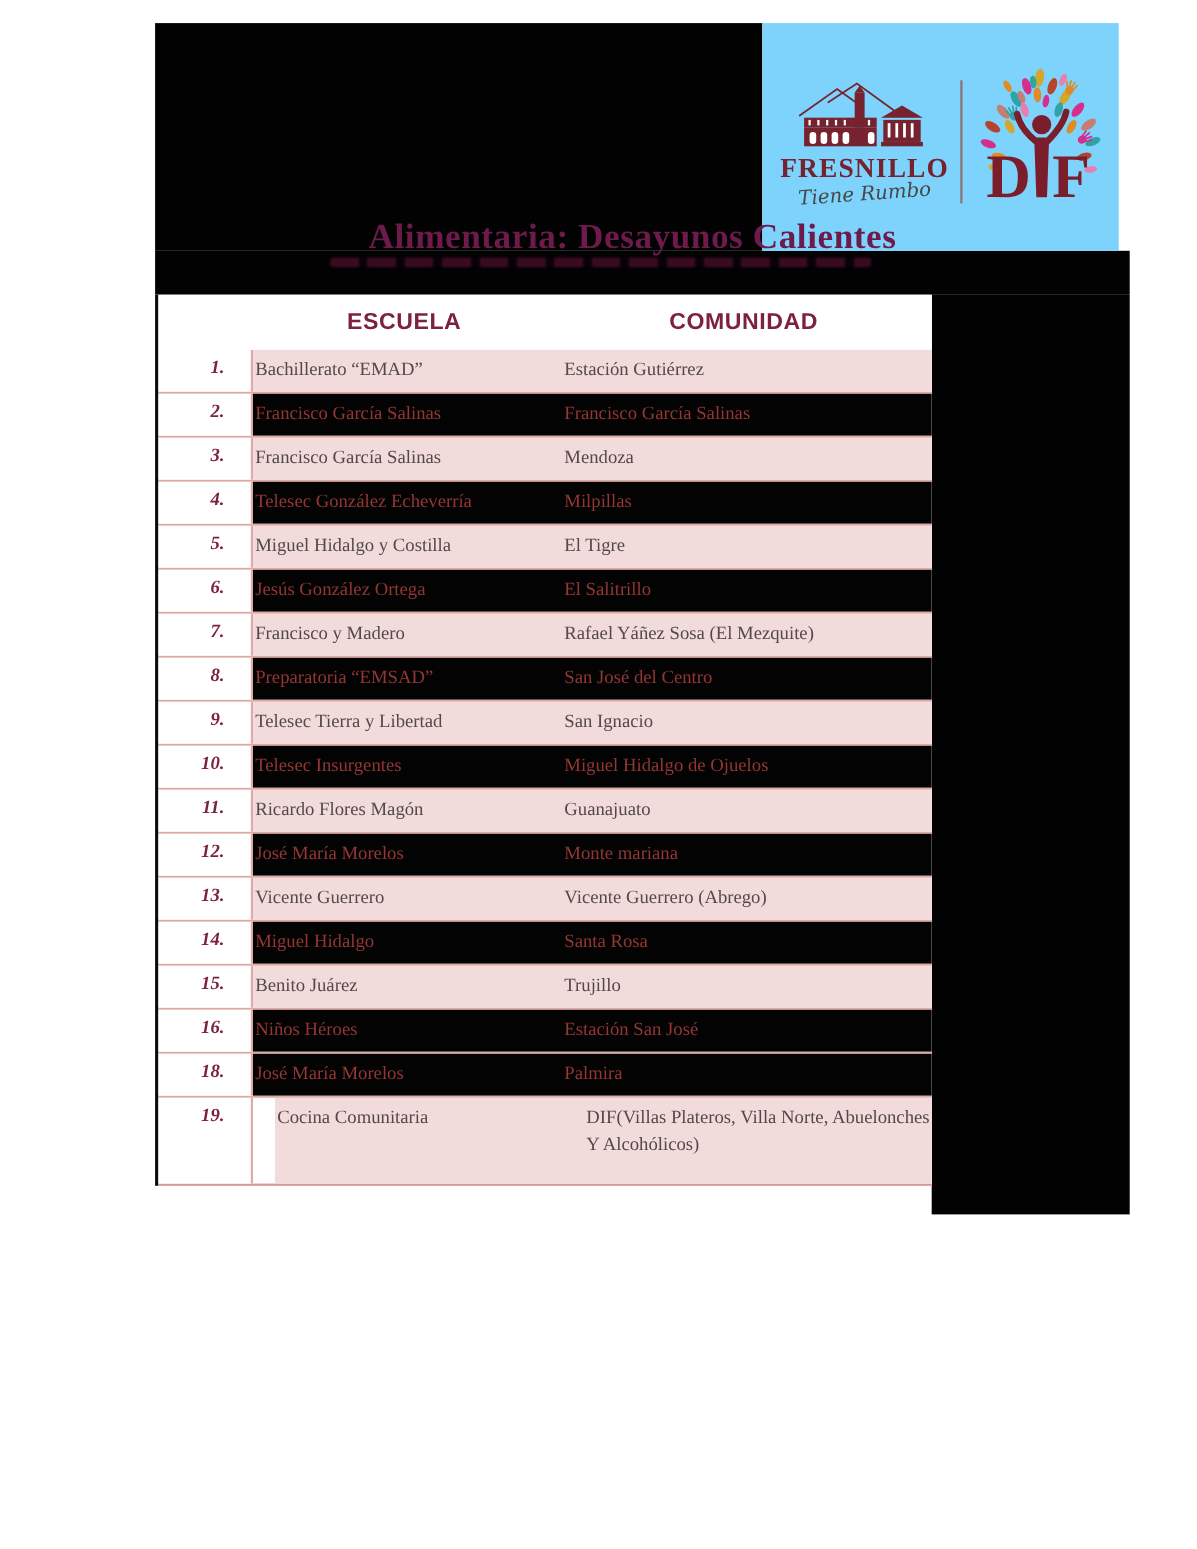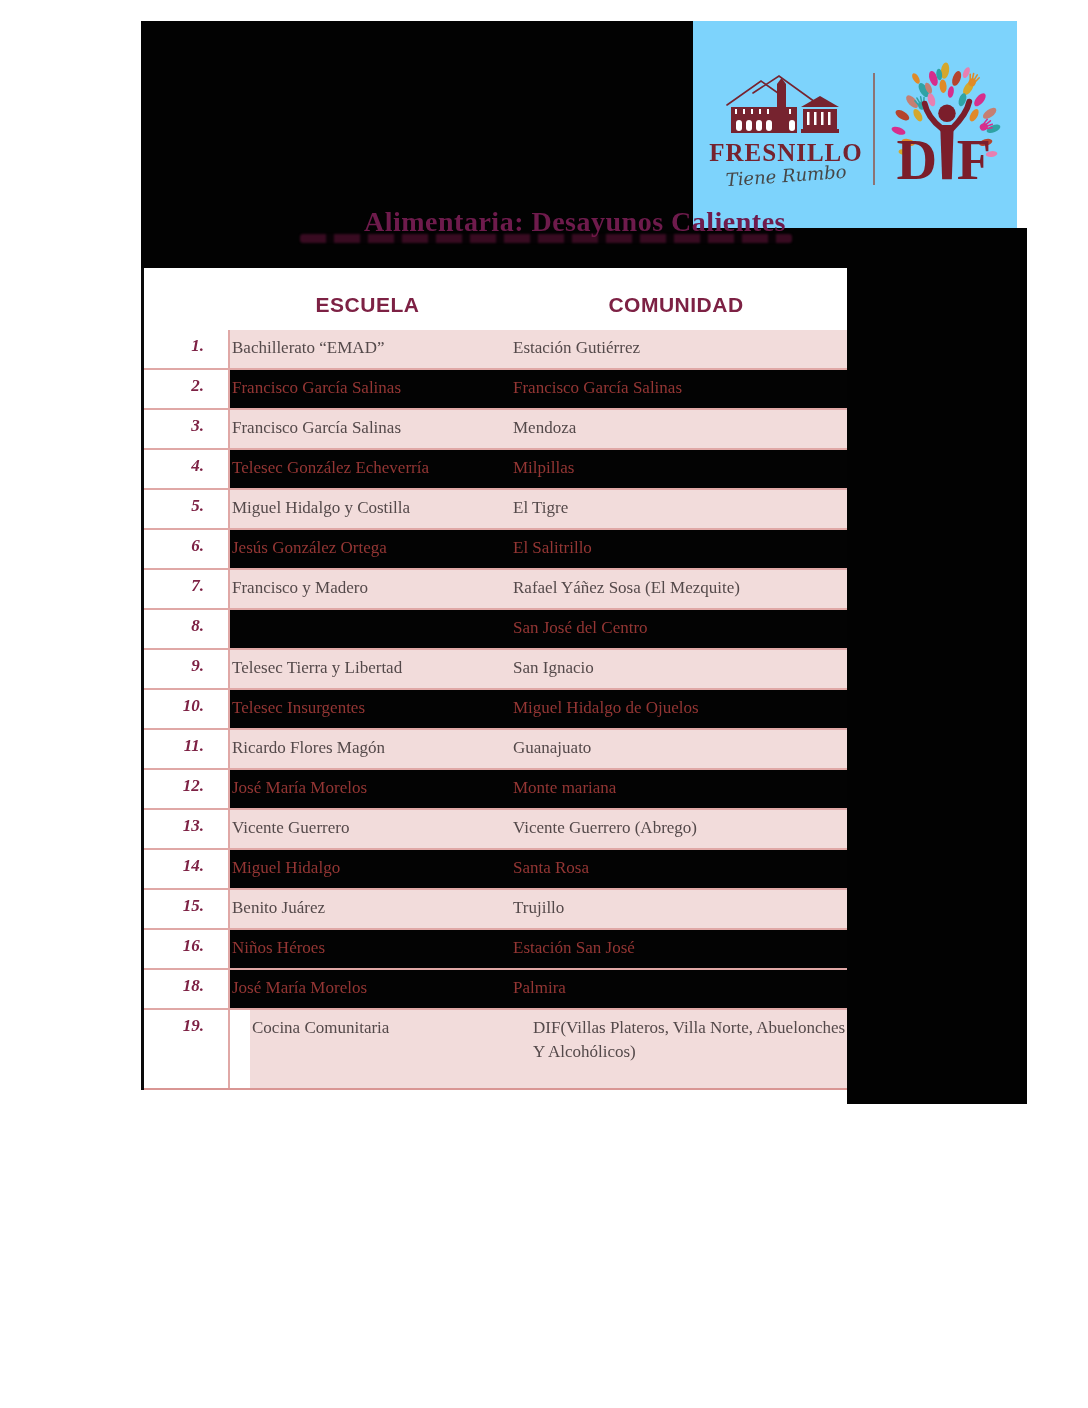--- a/index.html
+++ b/index.html
@@ -21,35 +21,35 @@
   .blk-a{left:141px;top:21px;width:552px;height:207px;}
   .blk-b{left:141px;top:228px;width:886px;height:40px;}
   .blk-c{left:847px;top:268px;width:180px;height:836px;}
   
   .logo-panel{position:absolute;left:693px;top:21px;width:324px;height:207px;background:#7dd3fc;}
   .fresnillo-svg{position:absolute;left:8px;top:50px;}
   .logo-divider{position:absolute;left:180px;top:52px;width:2px;height:112px;background:#8D7373;}
   .dif-svg{position:absolute;left:190px;top:36px;}
   
   .page-title{
-    position:absolute;left:130px;top:206px;width:890px;text-align:center;
-    font-family:"Liberation Serif",serif;font-weight:bold;font-size:28px;
+    position:absolute;left:130px;top:196px;width:890px;text-align:center;
+    font-family:"Liberation Serif",serif;font-weight:bold;font-size:32px;
     letter-spacing:.5px;color:var(--title);z-index:5;
   }
   .title-ghost{
     position:absolute;left:300px;top:234px;width:492px;height:9px;z-index:6;
     background:repeating-linear-gradient(90deg,rgba(122,22,72,.45) 0 26px,rgba(60,5,35,.12) 26px 34px);
     filter:blur(1.2px);border-radius:3px;
   }
   
   .data-table{
     position:absolute;left:141px;top:268px;width:706px;z-index:4;
     border-left:3px solid #0a0a0a;box-sizing:border-box;background:#fff;
   }
-  .thead{position:relative;height:50px;background:#fff;margin-top:12px;}
+  .thead{position:relative;height:50px;background:#fff;}
   .thead span{
     position:absolute;top:13px;display:block;text-align:center;
     font-family:"Liberation Sans",sans-serif;font-weight:bold;font-size:21px;
     color:var(--maroon);letter-spacing:.5px;
   }
   .th-esc{left:86px;width:275px;}
   .th-com{left:361px;width:342px;}
   .row{display:flex;height:40px;box-sizing:border-box;border-bottom:2px solid var(--pink-border);}
   .row:last-child{height:80px;border-bottom:2px solid #D99694;gap:20px;}
   .num{
@@ -224,20 +224,21 @@
         <div class="row">
           <div class="num">7.</div>
           <div class="body">
             <span class="cell-esc">Francisco y Madero</span>
             <span class="cell-com">Rafael Yáñez Sosa (El Mezquite)</span>
           </div>
         </div>
         <div class="row dark">
           <div class="num">8.</div>
           <div class="body">
+            <span class="cell-esc">Preparatoria “EMSAD”</span>
             <span class="cell-com">San José del Centro</span>
           </div>
         </div>
         <div class="row">
           <div class="num">9.</div>
           <div class="body">
             <span class="cell-esc">Telesec Tierra y Libertad</span>
             <span class="cell-com">San Ignacio</span>
           </div>
         </div>

